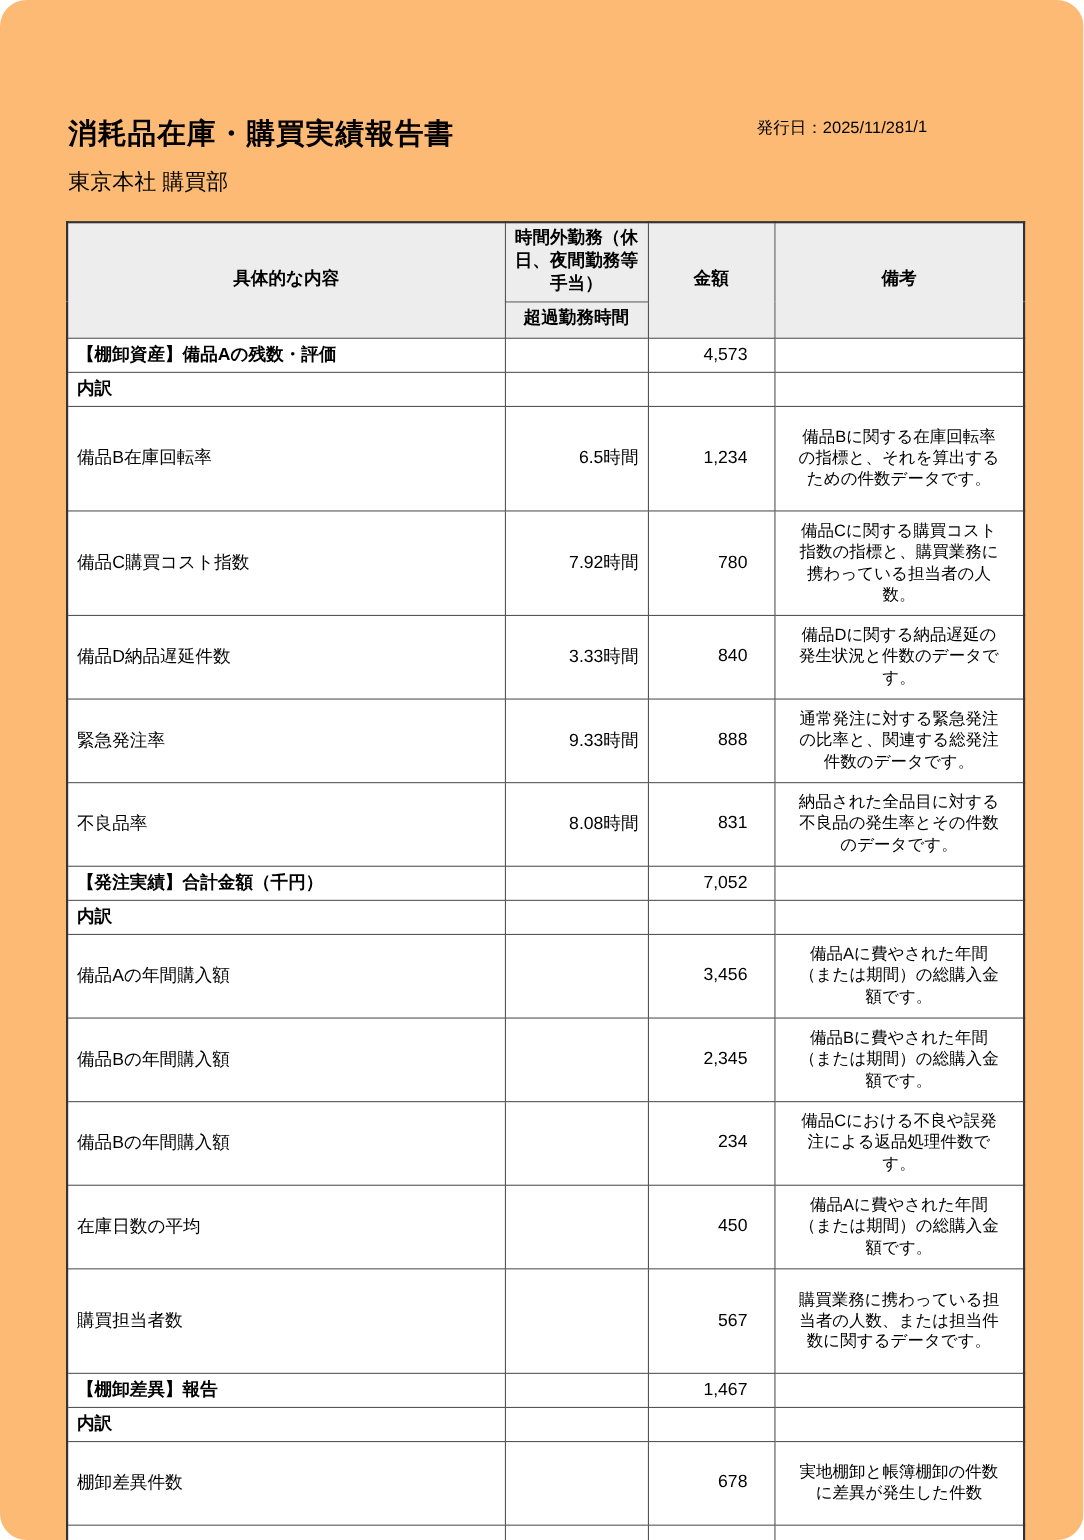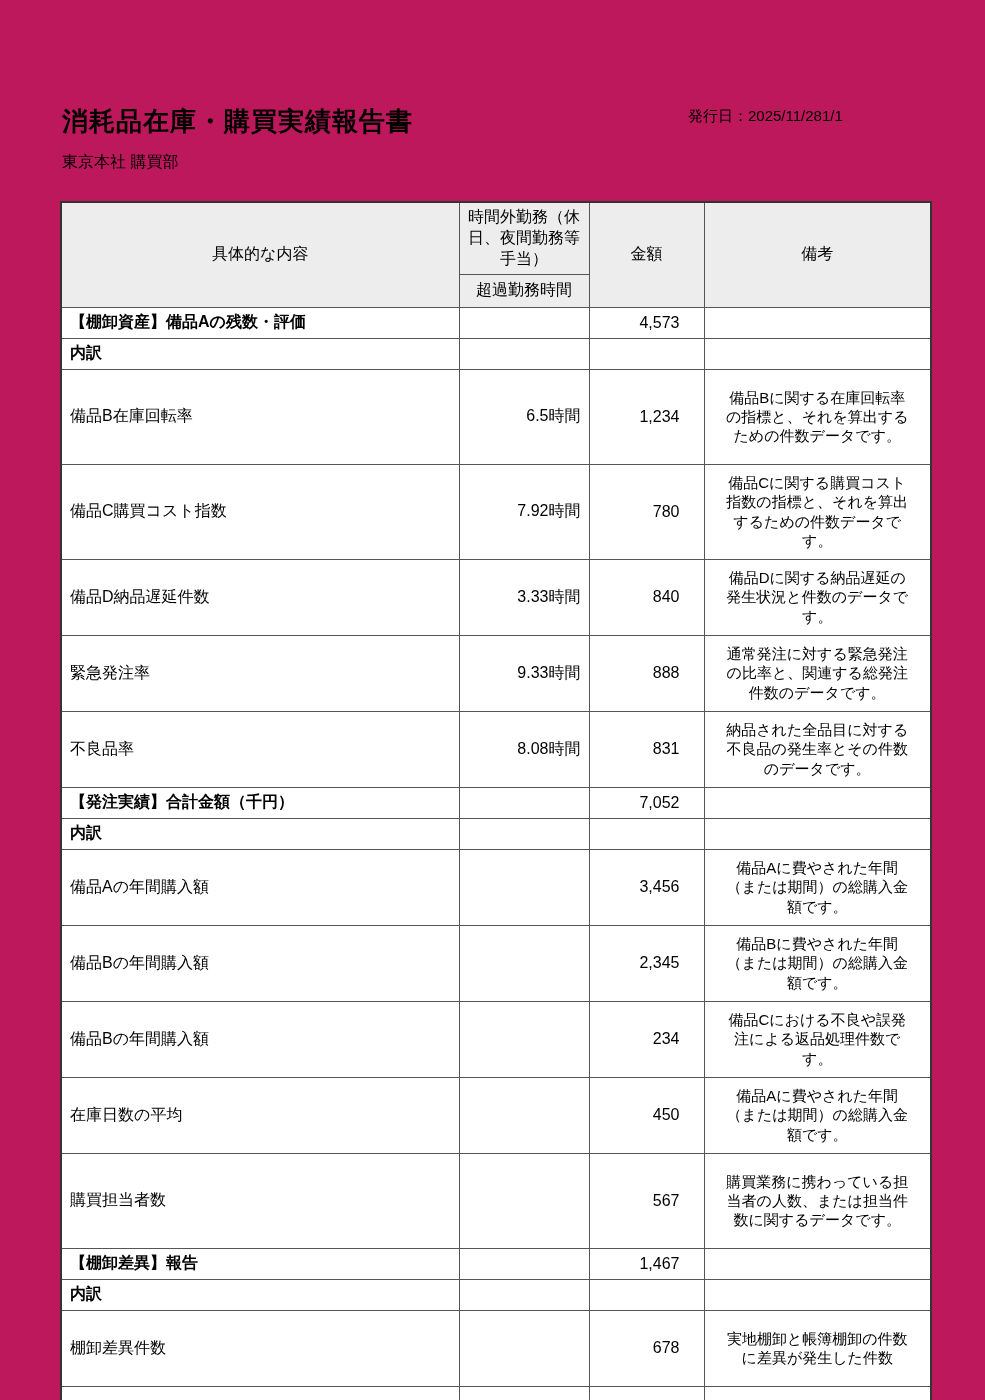--- a/index.html
+++ b/index.html
@@ -5,23 +5,24 @@
   * { margin: 0; padding: 0; box-sizing: border-box; }
   html, body { background: #ffffff; }
   body {
     font-family: "Liberation Sans", "DejaVu Sans", sans-serif;
     color: #000000;
   }
   .page {
     position: relative;
     width: 985px;
     height: 1400px;
-    background: #be185d;
+    background: #fdba74;
     overflow: hidden;
     margin: 0 auto;
+    border-radius: 24px;
   }
   .doc-title {
     position: absolute;
     left: 62px;
     top: 104px;
     font-size: 26px;
     font-weight: bold;
     letter-spacing: 1px;
     white-space: nowrap;
   }
@@ -30,21 +31,21 @@
     left: 688px;
     top: 107px;
     font-size: 15px;
     display: flex;
     white-space: nowrap;
   }
   .doc-subtitle {
     position: absolute;
     left: 62px;
     top: 152px;
-    font-size: 16px;
+    font-size: 20px;
   }
   .doc-contact {
     position: absolute;
     left: 62px;
     top: 181px;
     font-size: 15px;
     white-space: nowrap;
   }
   table.report {
     position: absolute;
@@ -58,21 +59,21 @@
   }
   th, td {
     border: 1px solid var(--border, #555555);
     vertical-align: middle;
     font-size: 16px;
     overflow: hidden;
     word-break: break-all;
   }
   thead th {
     background: var(--header-fill, #ededed);
-    font-weight: normal;
+    font-weight: bold;
     text-align: center;
     padding: 3px 4px;
     line-height: 1.3;
   }
   col.col-content  { width: 398px; }
   col.col-time     { width: 130px; }
   col.col-amount   { width: 115px; }
   col.col-remarks  { width: 227px; }
   tr.h-top    { height: 72px; }
   tr.h-bottom { height: 33px; }
@@ -135,21 +136,21 @@
         <tr class="row-detail tall">
           <td class="cell-content">備品B在庫回転率</td>
           <td class="cell-time">6.5時間</td>
           <td class="cell-amount">1,234</td>
           <td class="cell-remarks">備品Bに関する在庫回転率の指標と、それを算出するための件数データです。</td>
         </tr>
         <tr class="row-detail tall">
           <td class="cell-content">備品C購買コスト指数</td>
           <td class="cell-time">7.92時間</td>
           <td class="cell-amount">780</td>
-          <td class="cell-remarks">備品Cに関する購買コスト指数の指標と、それを算出するための件数データです。</td>
+          <td class="cell-remarks">備品Cに関する購買コスト指数の指標と、購買業務に携わっている担当者の人数。</td>
         </tr>
         <tr class="row-detail">
           <td class="cell-content">備品D納品遅延件数</td>
           <td class="cell-time">3.33時間</td>
           <td class="cell-amount">840</td>
           <td class="cell-remarks">備品Dに関する納品遅延の発生状況と件数のデータです。</td>
         </tr>
         <tr class="row-detail">
           <td class="cell-content">緊急発注率</td>
           <td class="cell-time">9.33時間</td>

